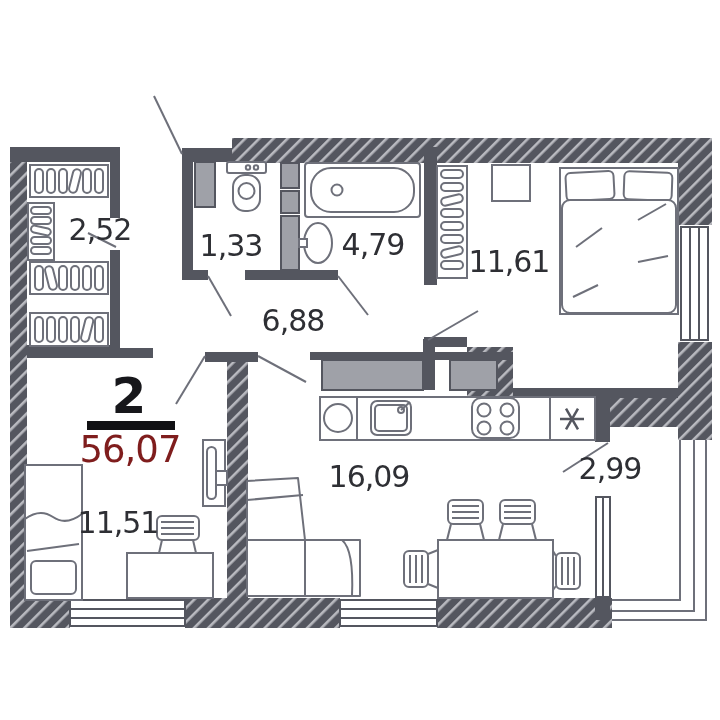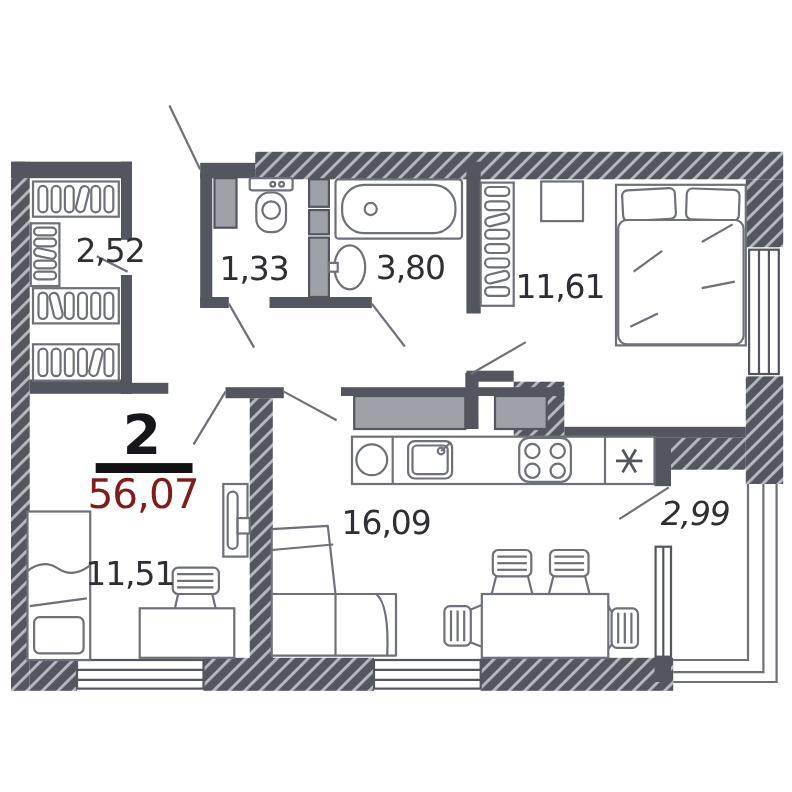--- a/index.html
+++ b/index.html
@@ -271,22 +271,23 @@
     <line x1="338" y1="276" x2="368" y2="315"></line>
     <line x1="428" y1="340" x2="478" y2="311"></line>
     <line x1="258" y1="356" x2="306" y2="382"></line>
     <line x1="205" y1="356" x2="176" y2="404"></line>
     <line x1="563" y1="472" x2="608" y2="443"></line>
   </g>
 </svg>
 
   <div class="room-label" style="left:100px;top:229px;">2,52</div>
   <div class="room-label" style="left:231px;top:245px;">1,33</div>
-  <div class="room-label" style="left:373px;top:244px;">3,80</div>
+  <div class="room-label" style="left:373px;top:244px;">4,79</div>
   <div class="room-label" style="left:509px;top:261px;">11,61</div>
-  <div class="room-label" style="left:351px;top:476px;">16,09</div>
-  <div class="room-label" style="left:632px;top:468px;font-style:italic;">2,99</div>
+  <div class="room-label" style="left:293px;top:320px;">6,88</div>
+  <div class="room-label" style="left:369px;top:476px;">16,09</div>
+  <div class="room-label" style="left:610px;top:468px;">2,99</div>
   <div class="room-label" style="left:118px;top:522px;">11,51</div>
 
   <div class="apt-num" style="left:129px;top:396px;">2</div>
   <div class="apt-bar" style="left:87px;top:421px;width:88px;height:9px;"></div>
   <div class="apt-area" style="left:130px;top:449px;">56,07</div>
 </div>
 
 </body></html>

